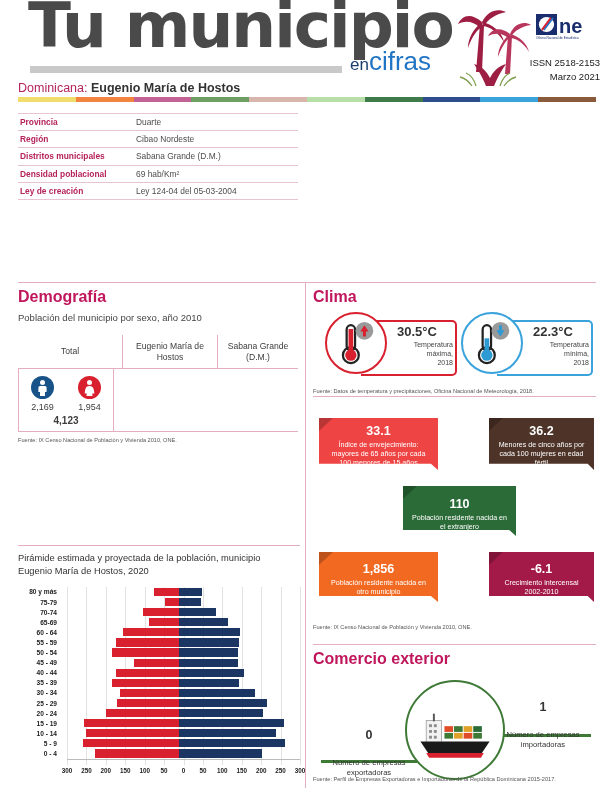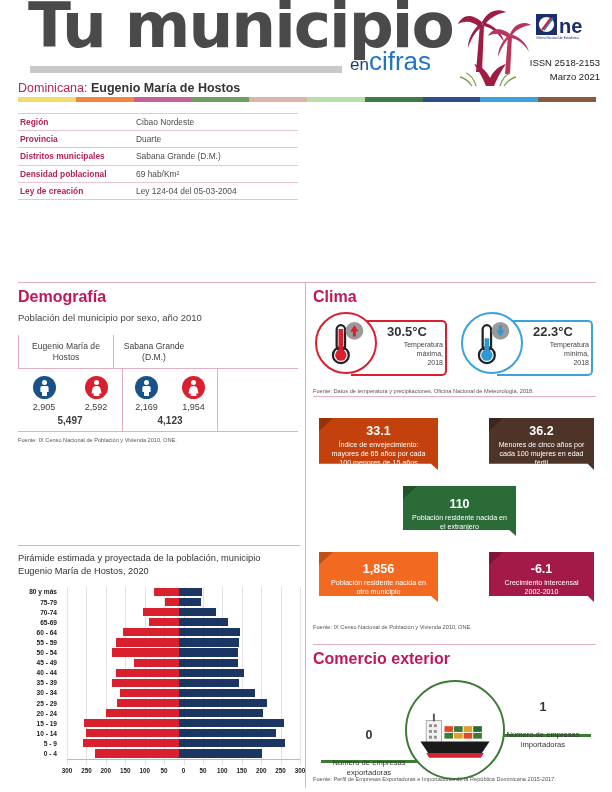--- a/index.html
+++ b/index.html
@@ -241,26 +241,26 @@
     <span style="background:#d8b6ab"></span>
     <span style="background:#b7dfa7"></span>
     <span style="background:#3e7a4a"></span>
     <span style="background:#2e4e8e"></span>
     <span style="background:#3aa3dc"></span>
     <span style="background:#8a5b3a"></span>
   </div>
 
   <div class="info-table">
     <div class="info-row">
+      <div class="info-key">Provincia</div>
+      <div class="info-val">Duarte</div>
+    </div>
+    <div class="info-row">
       <div class="info-key">Región</div>
       <div class="info-val">Cibao Nordeste</div>
-    </div>
-    <div class="info-row">
-      <div class="info-key">Provincia</div>
-      <div class="info-val">Duarte</div>
     </div>
     <div class="info-row">
       <div class="info-key">Distritos municipales</div>
       <div class="info-val">Sabana Grande (D.M.)</div>
     </div>
     <div class="info-row">
       <div class="info-key">Densidad poblacional</div>
       <div class="info-val">69 hab/Km²</div>
     </div>
     <div class="info-row">
@@ -275,51 +275,25 @@
   <div class="hr-pink" style="left:18px; top:545px; width:282px;"></div>
   <div class="hr-pink" style="left:313px; top:396px; width:283px;"></div>
   <div class="hr-pink" style="left:313px; top:644px; width:283px;"></div>
 
   <div class="demog">
     <div class="section-title demog-title">Demografía</div>
     <div class="section-sub">Población del municipio por sexo, año 2010</div>
 
     <div class="demog-table">
       <div class="demog-head">
+        <div class="dh1">Total</div>
         <div class="dh2">Eugenio María de Hostos</div>
         <div class="dh3">Sabana Grande (D.M.)</div>
       </div>
       <div class="demog-body">
-        <div class="db1">
-          <div class="pair">
-            <div class="fig">
-              <div class="circ male">
-                <svg viewBox="0 0 23 23" width="23" height="23">
-                    <g fill="#fff">
-                      <circle cx="11.5" cy="6.5" r="2.5"></circle>
-                      <path d="M9 10 h5 a1.6 1.6 0 0 1 1.6 1.6 v4.4 h-1.6 v4 h-5 v-4 h-1.6 v-4.4 a1.6 1.6 0 0 1 1.6 -1.6 z"></path>
-                    </g>
-                  </svg>
-              </div>
-              <div class="num">2,905</div>
-            </div>
-            <div class="fig">
-              <div class="circ female">
-                <svg viewBox="0 0 23 23" width="23" height="23">
-                    <g fill="#fff">
-                      <circle cx="11.5" cy="6.5" r="2.5"></circle>
-                      <path d="M11.5 10 c2.6 0 4 1.6 4.4 4.2 l0.5 3.2 h-2.2 l0.3 2.6 h-6 l0.3 -2.6 h-2.2 l0.5 -3.2 c0.4 -2.6 1.8 -4.2 4.4 -4.2 z"></path>
-                    </g>
-                  </svg>
-              </div>
-              <div class="num">2,592</div>
-            </div>
-          </div>
-          <div class="total-num">5,497</div>
-        </div>
 
         <div class="db2">
           <div class="pair">
             <div class="fig">
               <div class="circ male">
                 <svg viewBox="0 0 23 23" width="23" height="23">
                     <g fill="#fff">
                       <circle cx="11.5" cy="6.5" r="2.5"></circle>
                       <path d="M9 10 h5 a1.6 1.6 0 0 1 1.6 1.6 v4.4 h-1.6 v4 h-5 v-4 h-1.6 v-4.4 a1.6 1.6 0 0 1 1.6 -1.6 z"></path>
                     </g>
@@ -505,21 +479,21 @@
         <span style="left: 83.3333%;">200</span>
         <span style="left: 91.6667%;">250</span>
         <span style="left: 100%;">300</span>
       </div>
   </div>
 
   <div class="clima">
     <div class="section-title">Clima</div>
     <div class="clima-cards">
 
-      <div class="tcard max" style="left:2px;">
+      <div class="tcard max" style="left:12px;">
         <div class="box"></div>
         <div class="circle">
           <svg viewBox="0 0 62 62" width="58" height="58" style="position:absolute;left:0;top:0;">
             <g>
               <rect x="21" y="12" width="9" height="27" rx="4.5" fill="none" stroke="#222" stroke-width="2.4"></rect>
               <circle cx="25.5" cy="44" r="8.5" fill="none" stroke="#222" stroke-width="2.4"></circle>
               <rect x="23" y="16" width="5" height="26" fill="#d8202f"></rect>
               <circle cx="25.5" cy="44" r="6" fill="#d8202f"></circle>
               <circle cx="40" cy="18" r="9.5" fill="#9a9a9a"></circle>
               <path d="M40 12 L44.4 18.6 H41.6 V24 H38.4 V18.6 H35.6 Z" fill="#d8202f"></path>
@@ -555,21 +529,21 @@
           <div>2018</div>
         </div>
       </div>
     </div>
     <div class="fuente clima-fuente">Fuente: Datos de temperatura y precipitaciones, Oficina Nacional de Meteorología, 2018.</div>
   </div>
 
   <div class="indic">
     <div class="ribbons">
 
-      <div class="ribbon" style="left:6px; top:6px; width:119px; height:52px; background:#c2410c;
+      <div class="ribbon" style="left:6px; top:6px; width:119px; height:52px; background:#ef4444;
            clip-path: polygon(0 0, 100% 0, 100% 100%, 94% 88%, 0 88%);">
         <div class="notch"></div>
         <div class="rnum">33.1</div>
         <div class="rtxt">Índice de envejecimiento: mayores de 65 años por cada 100 menores de 15 años</div>
       </div>
 
       <div class="ribbon" style="left:176px; top:6px; width:105px; height:52px; background:#4d3328;
            clip-path: polygon(0 0, 100% 0, 100% 100%, 94% 88%, 0 88%);">
         <div class="notch"></div>
         <div class="rnum">36.2</div>

